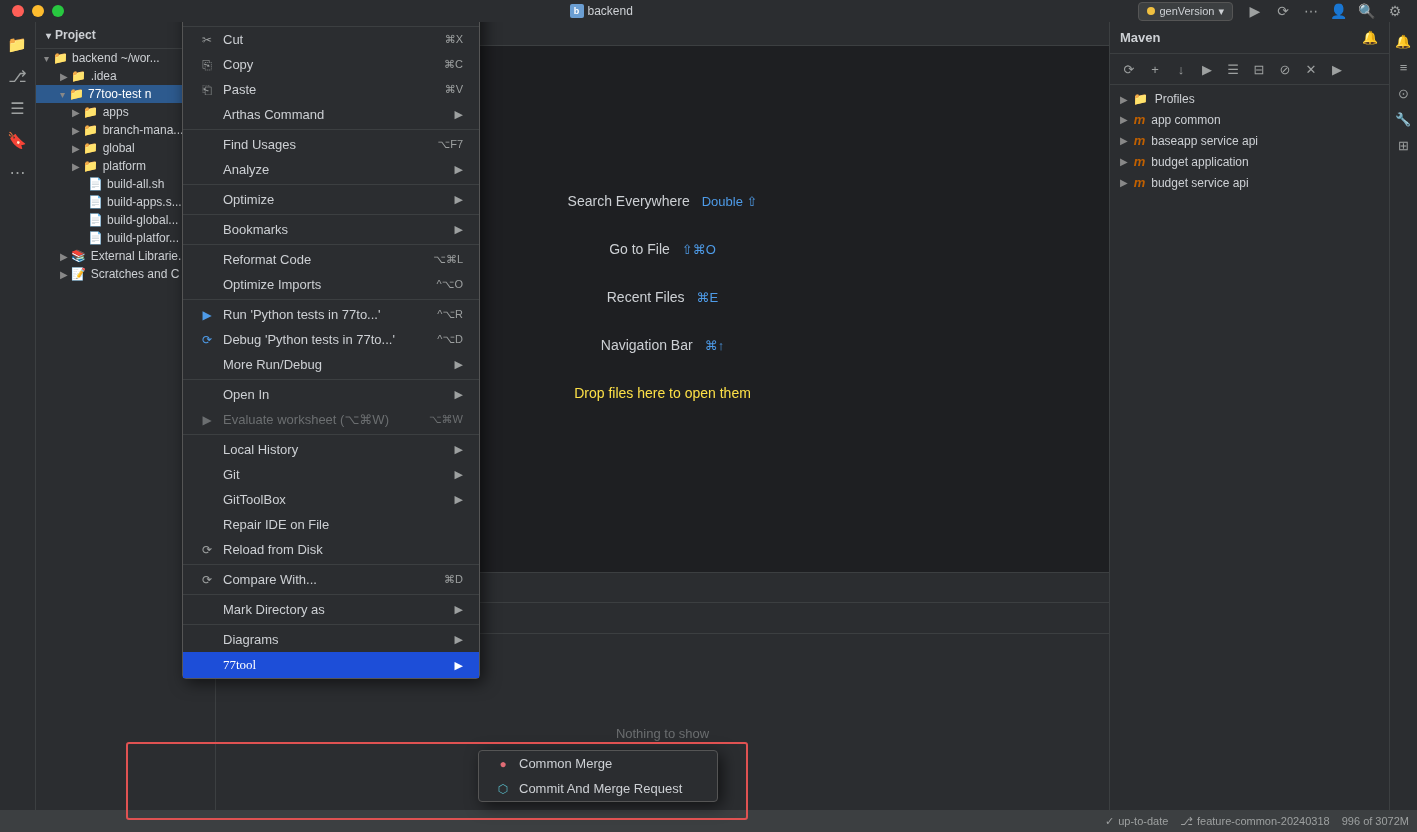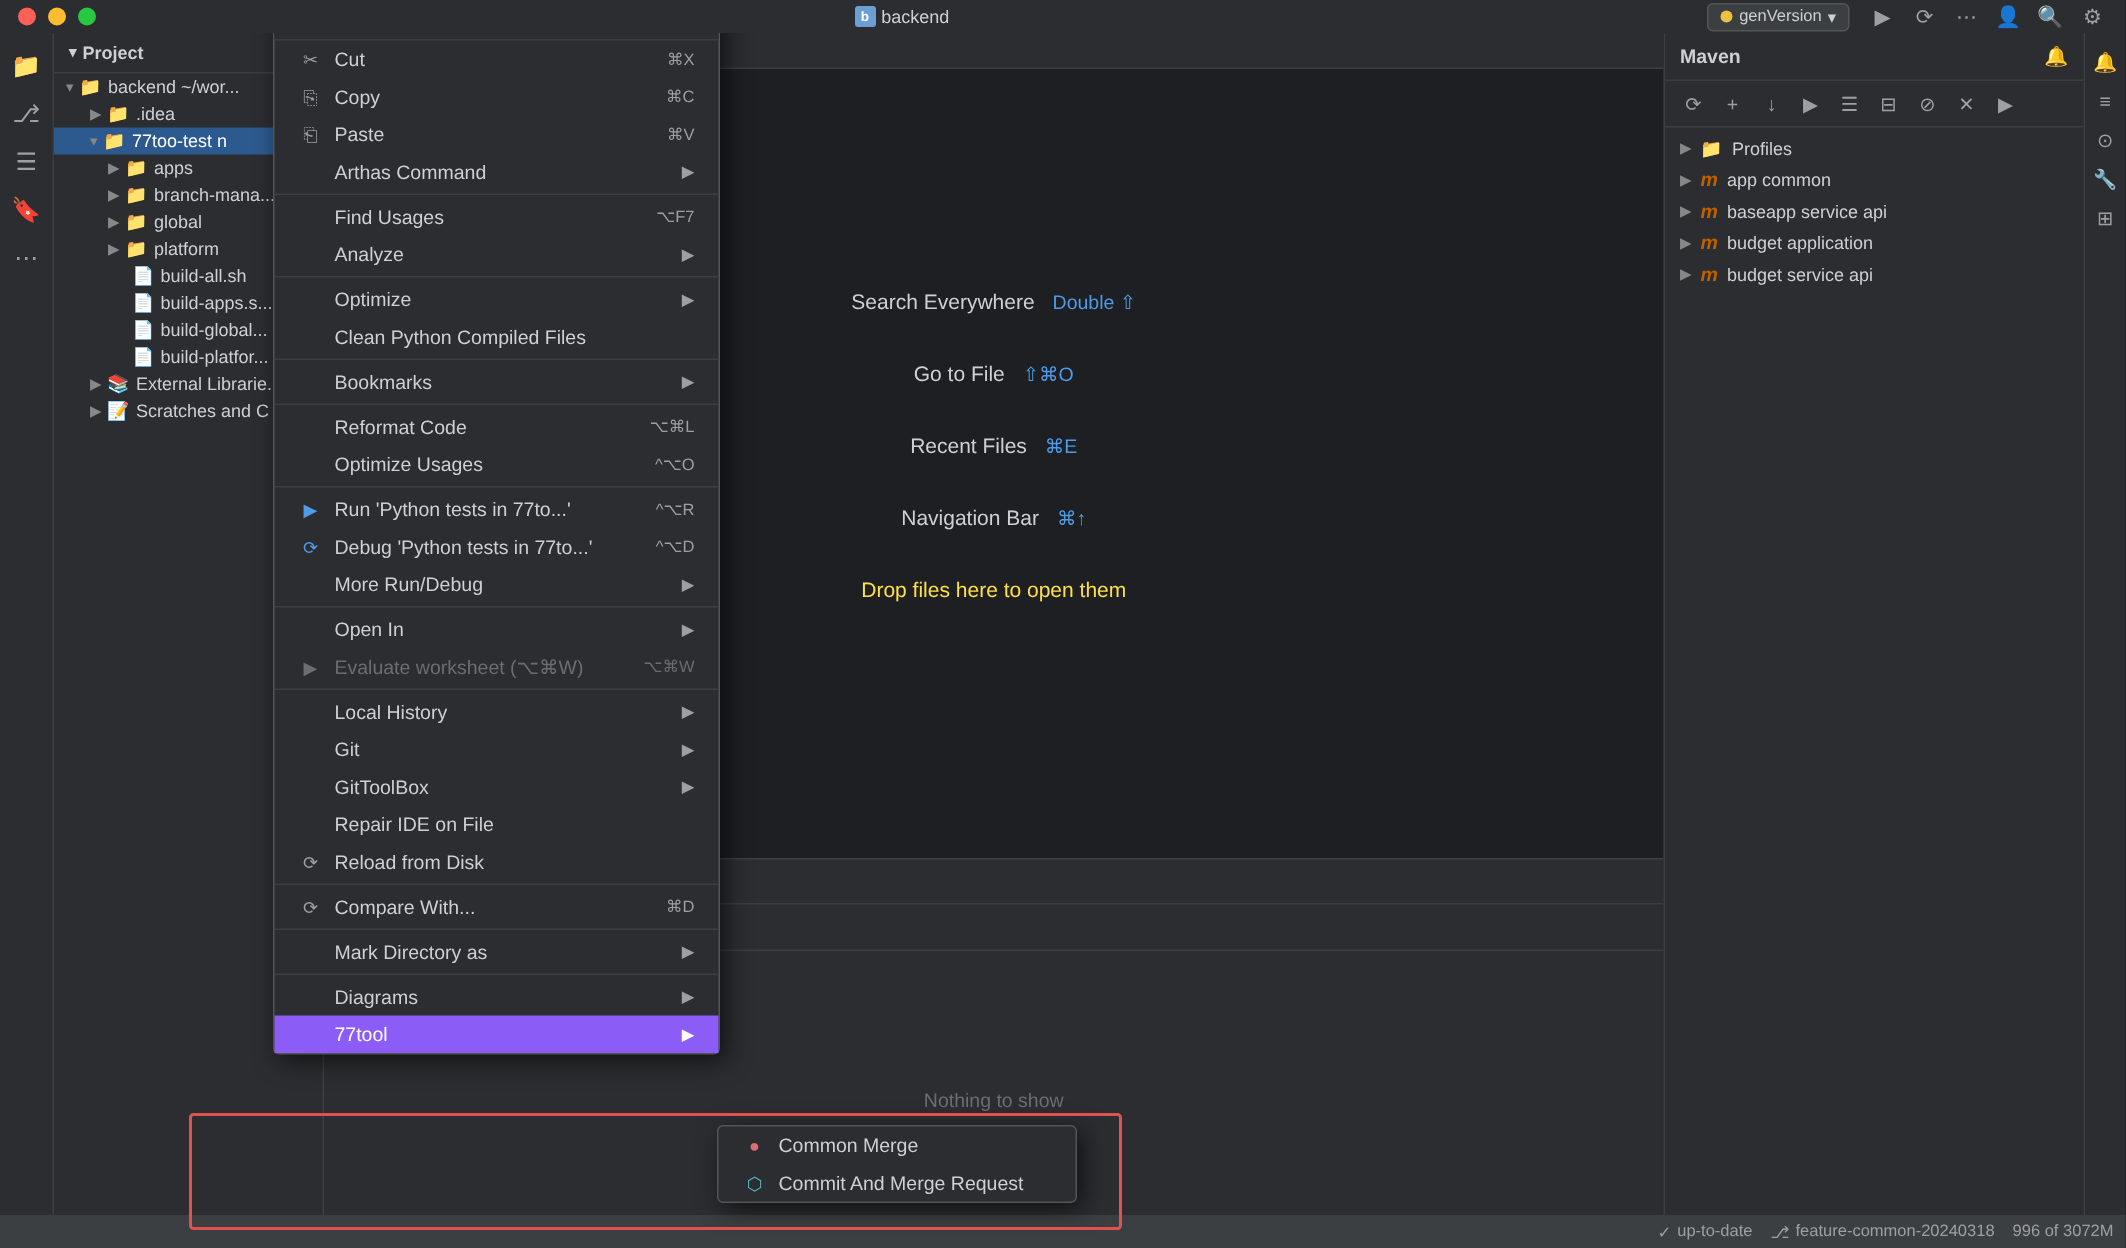--- a/index.html
+++ b/index.html
@@ -283,21 +283,21 @@
       font-size: 13px;
     }
     .menu-item {
       padding: 5px 16px;
       display: flex;
       align-items: center;
       justify-content: space-between;
       cursor: pointer;
       white-space: nowrap;
     }
-    .menu-item.active { background: #8b5cf6; color: white; }
+    .menu-item.active { background: #1d4ed8; color: white; font-family: Liberation Serif, serif; }
     .menu-item.disabled { color: #6b6e70; cursor: default; }
     .menu-item .label-left {
       display: flex;
       align-items: center;
       gap: 8px;
     }
     .menu-item .shortcut {
       color: #9da0a0;
       font-size: 11px;
     }
@@ -654,46 +654,40 @@
     <span class="arrow">▶</span>
   </div>
   <div class="menu-separator"></div>
   <div class="menu-item">
     <span class="label-left">
       <span class="menu-icon"></span>
       <span>Optimize</span>
     </span>
     <span class="arrow">▶</span>
   </div>
-  <div class="menu-item">
-    <span class="label-left">
-      <span class="menu-icon"></span>
-      <span>Clean Python Compiled Files</span>
-    </span>
-  </div>
   <div class="menu-separator"></div>
   <div class="menu-item">
     <span class="label-left">
       <span class="menu-icon"></span>
       <span>Bookmarks</span>
     </span>
     <span class="arrow">▶</span>
   </div>
   <div class="menu-separator"></div>
   <div class="menu-item">
     <span class="label-left">
       <span class="menu-icon"></span>
       <span>Reformat Code</span>
     </span>
     <span class="shortcut">⌥⌘L</span>
   </div>
   <div class="menu-item">
     <span class="label-left">
       <span class="menu-icon"></span>
-      <span>Optimize Usages</span>
+      <span>Optimize Imports</span>
     </span>
     <span class="shortcut">^⌥O</span>
   </div>
   <div class="menu-separator"></div>
   <div class="menu-item">
     <span class="label-left">
       <span class="menu-icon" style="color:#4e9be8;">▶</span>
       <span>Run 'Python tests in 77to...'</span>
     </span>
     <span class="shortcut">^⌥R</span>

